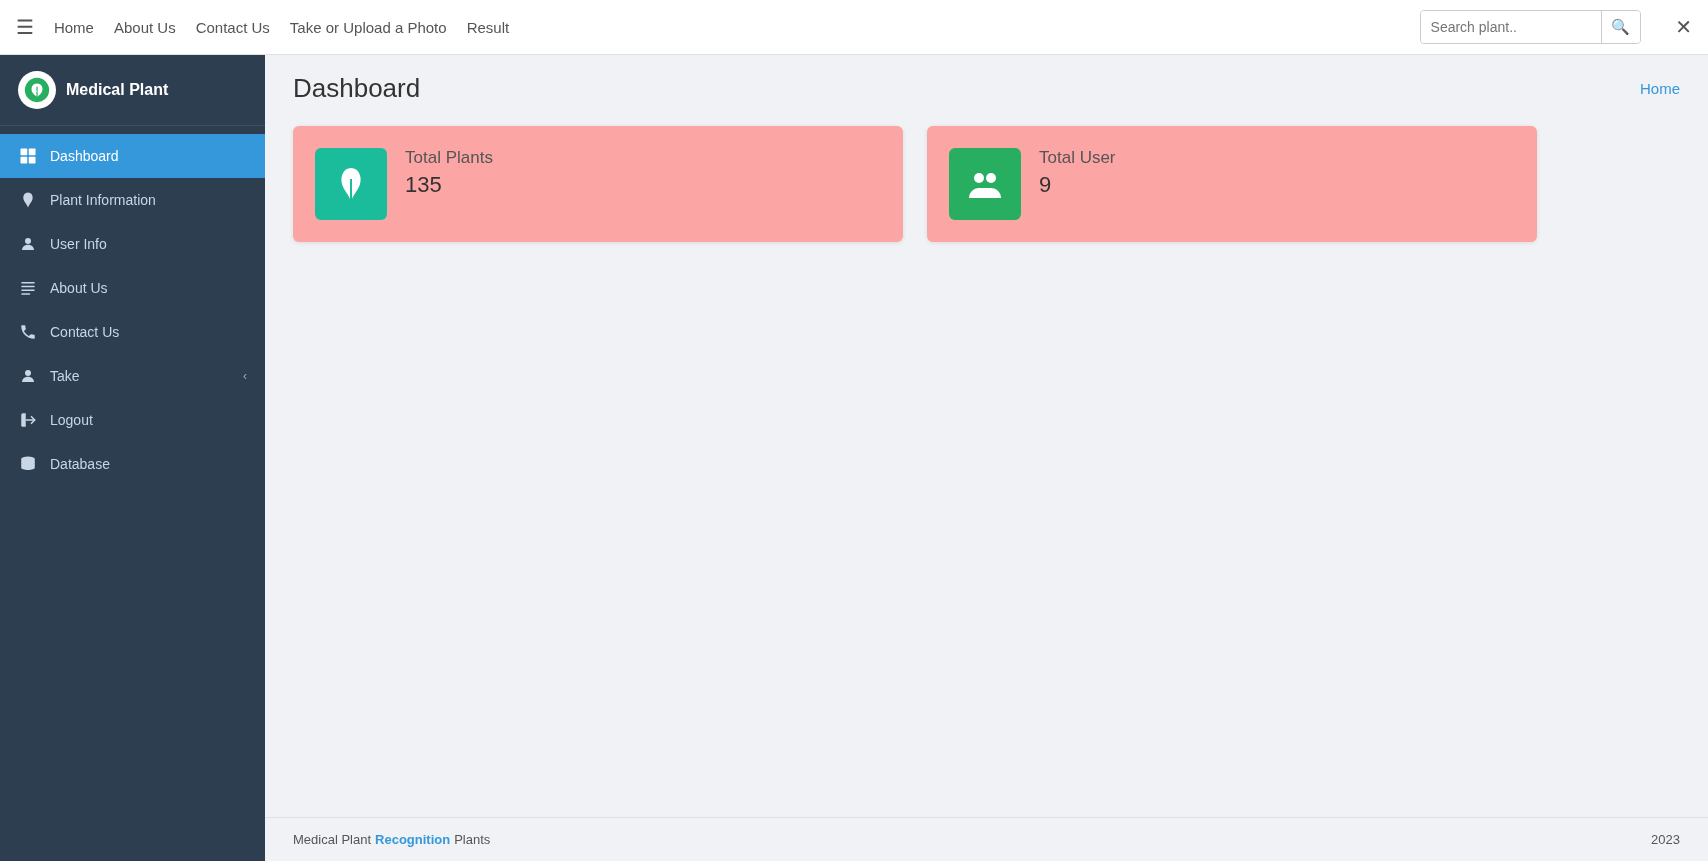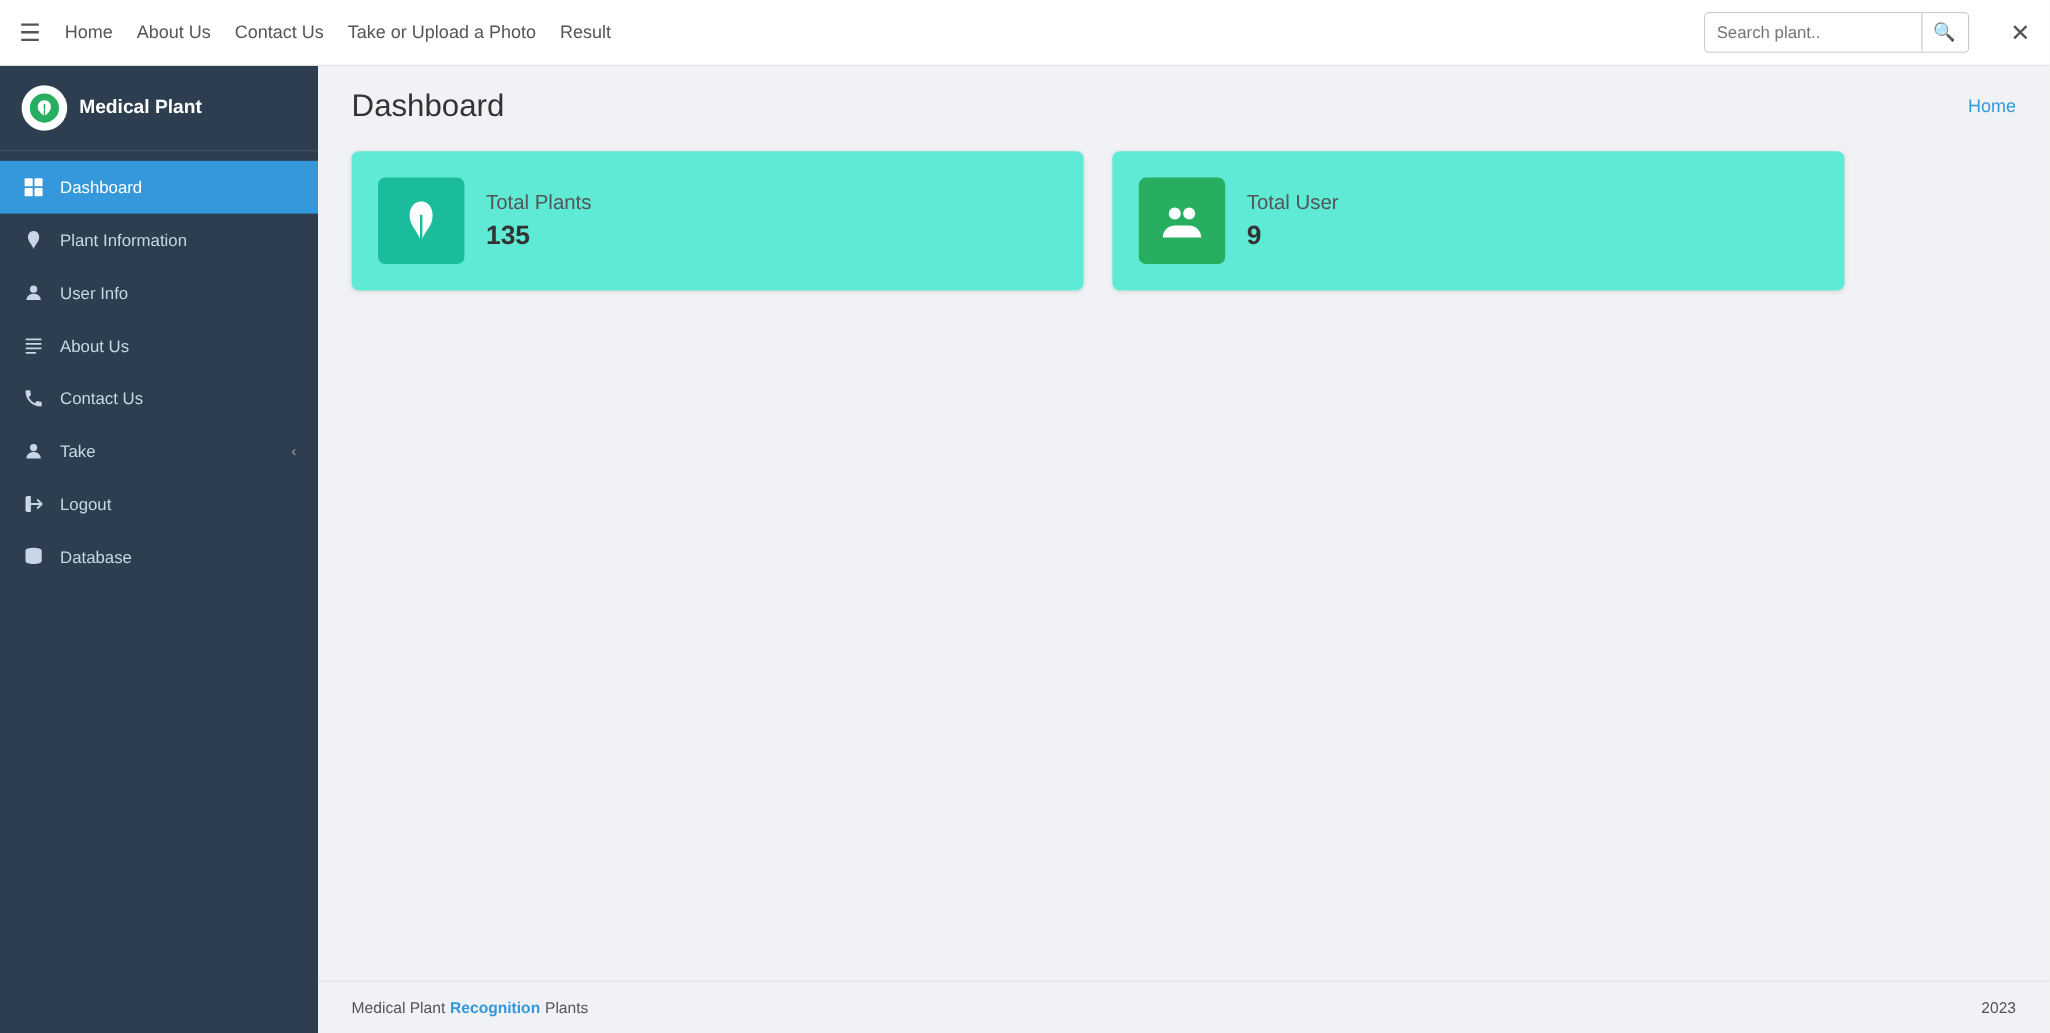--- a/index.html
+++ b/index.html
@@ -190,25 +190,25 @@
     }
 
     
     .cards-row {
       display: flex;
       gap: 24px;
       padding: 12px 28px 20px 28px;
       flex-wrap: wrap;
     }
     .stat-card {
-      background: #5eead4;
+      background: #fca5a5;
       border-radius: 6px;
       box-shadow: 0 1px 4px rgba(0,0,0,0.1);
       display: flex;
-      align-items: center;
+      align-items: flex-start;
       gap: 18px;
       padding: 22px 30px 22px 22px;
       min-width: 300px;
       flex: 1;
       max-width: 610px;
     }
     .card-icon-box {
       width: 72px;
       height: 72px;
       border-radius: 6px;
@@ -222,21 +222,21 @@
     .card-icon-box svg { width: 40px; height: 40px; }
     .card-info { display: flex; flex-direction: column; gap: 4px; }
     .card-label {
       font-size: 17px;
       color: #555;
       font-weight: 500;
     }
     .card-value {
       font-size: 22px;
       color: #333;
-      font-weight: 700;
+      font-weight: 400;
     }
 
     
     .footer {
       display: flex;
       justify-content: space-between;
       align-items: center;
       padding: 14px 28px;
       background: #f0f2f5;
       color: #555;

